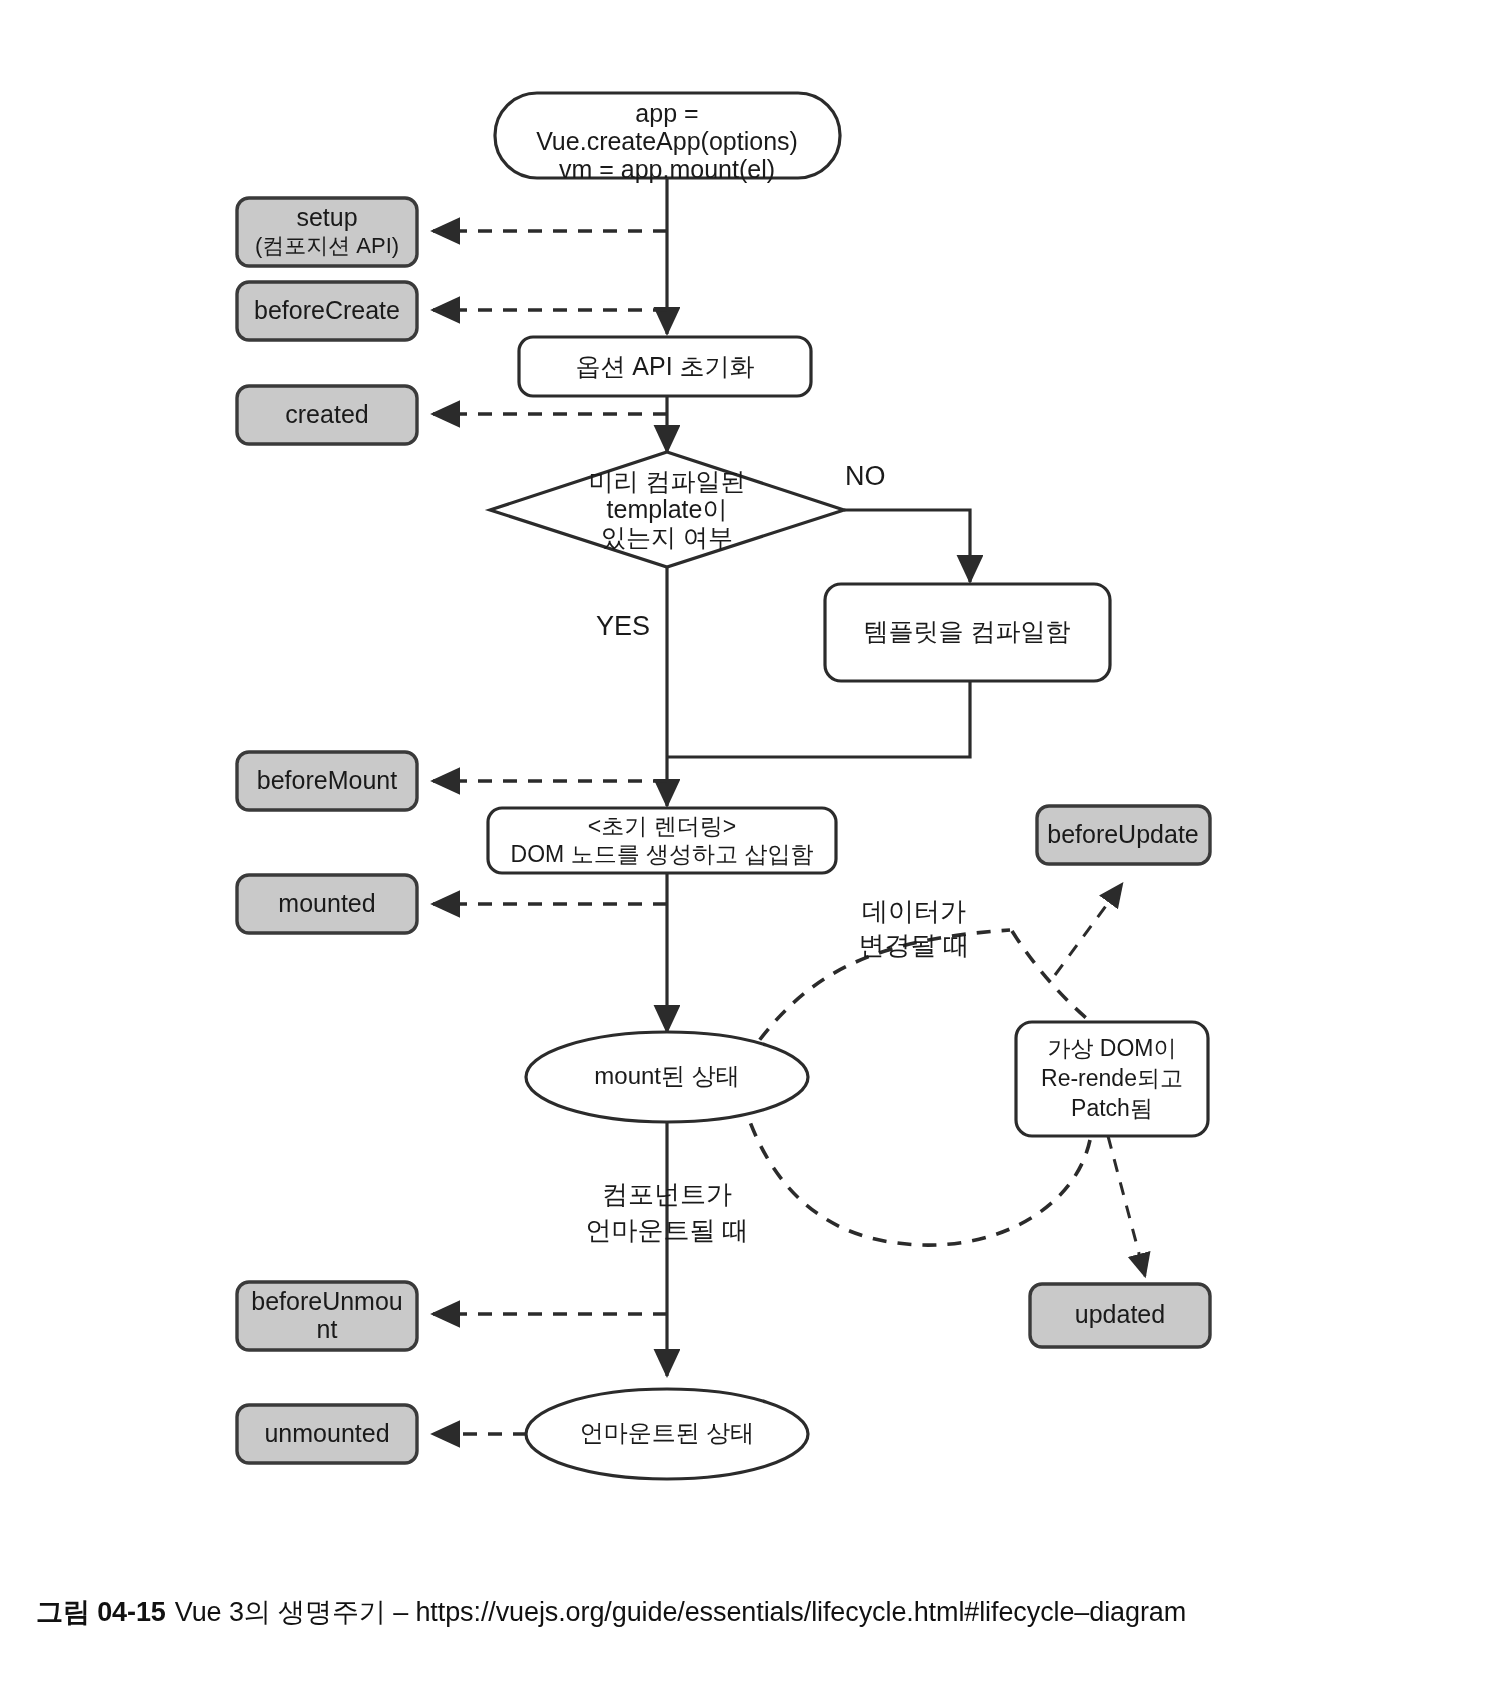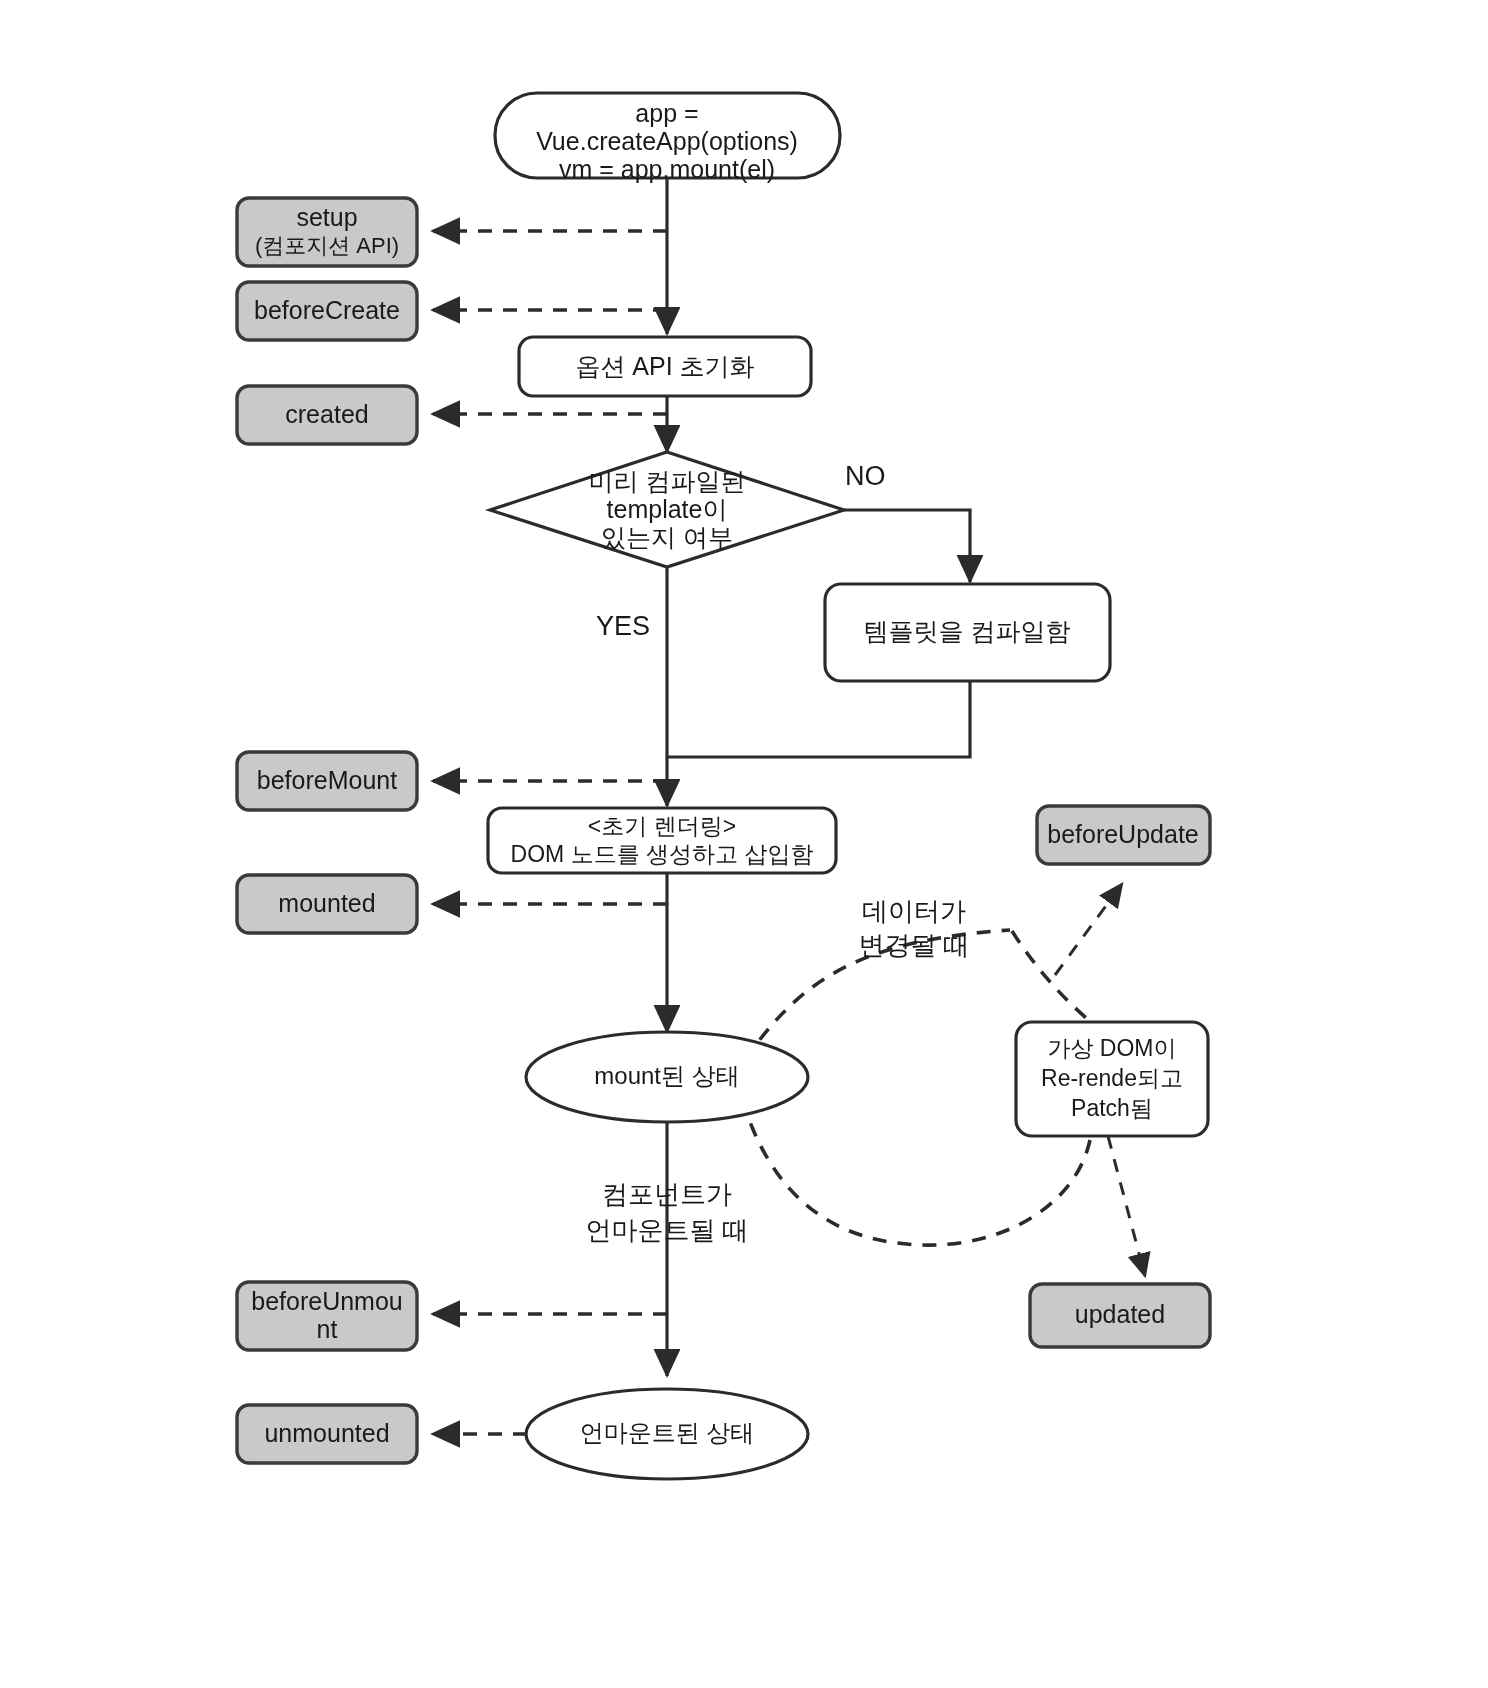--- a/index.html
+++ b/index.html
@@ -246,14 +246,17 @@
       <rect class="shape-hook" x="237" y="1405" width="180" height="58" rx="12" ry="12"></rect>
       <text class="node-text hook-label" x="327" y="1435">unmounted</text>
     </g>
 
     <g>
       <ellipse class="shape-solid" cx="667" cy="1434" rx="141" ry="45"></ellipse>
       <text class="node-text state-label" x="667" y="1435">언마운트된 상태</text>
     </g>
   </svg>
 
+  <div class="caption-bar">
+    <span class="caption-num">그림 04-15</span><span>Vue 3의 생명주기 – https://vuejs.org/guide/essentials/lifecycle.html#lifecycle–diagram</span>
+  </div>
 
 </div>
 
 </body></html>

